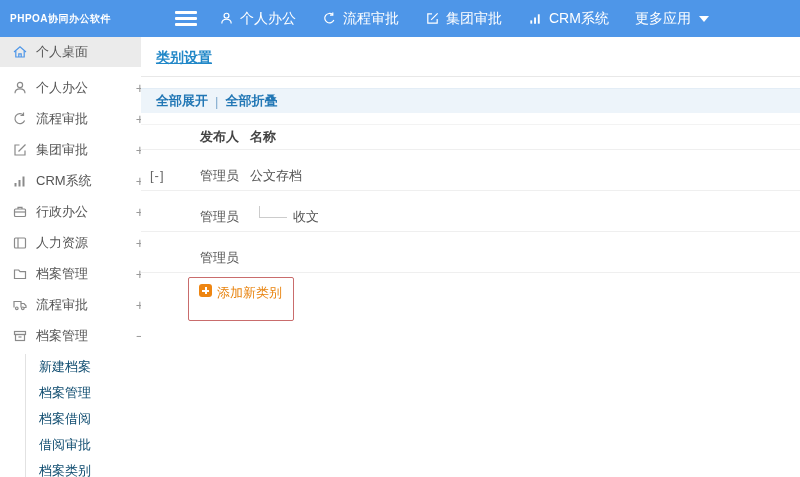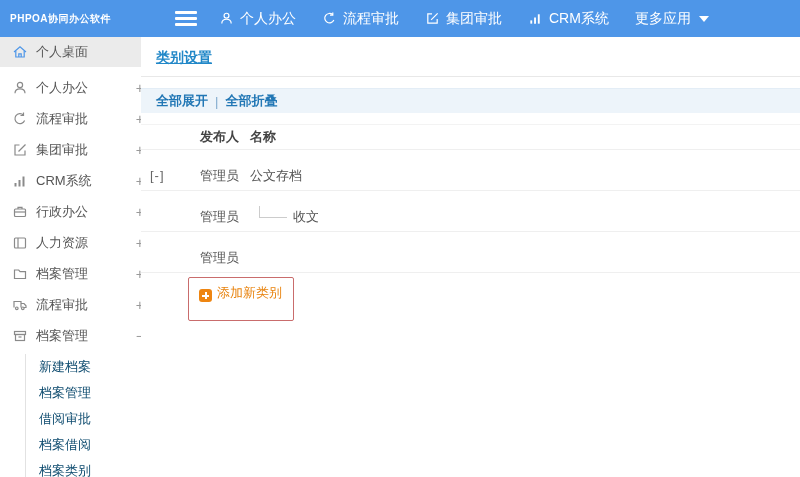--- a/index.html
+++ b/index.html
@@ -52,21 +52,21 @@
   .c1 { width:50px; flex:none; }
   .c2 { width:50px; flex:none; }
   .c3 { flex:1; display:flex; align-items:center; }
   .expander { color:#666; cursor:pointer; letter-spacing:1px; }
   .treeline { display:inline-block; width:28px; height:12px; margin:0 6px 0 9px;
               border-left:1px solid #ccc; border-bottom:1px solid #ccc;
               transform:translateY(-5px); }
 
   .annotation-box { margin:4px 0 0 47px; width:106px; height:44px;
                     border:1px solid #c96c6c; border-radius:2px; padding:6px 0 0 10px; }
-  .add-link { display:flex; align-items:flex-end; gap:5px; cursor:pointer;
+  .add-link { display:flex; align-items:flex-start; gap:5px; cursor:pointer;
               color:#e8820c; font-size:13px; white-space:nowrap; text-decoration:none; }
   .plus-badge { width:13px; height:13px; background:#ee8511; border-radius:3px; position:relative; flex:none; }
   .plus-badge::before, .plus-badge::after { content:""; position:absolute; background:#fff; }
   .plus-badge::before { left:3px; right:3px; top:6px; height:1.6px; }
   .plus-badge::after  { top:3px; bottom:3px; left:6px; width:1.6px; }
 </style>
 </head>
 <body>
 
 <div class="topbar">
@@ -235,22 +235,22 @@
           <path d="M6.5 9h3"></path>
       </svg>
     </span>
     <span class="slabel">档案管理</span>
     <span class="expand">−</span>
   </div>
 
   <div class="subnav">
     <div class="sub-item">新建档案</div>
     <div class="sub-item">档案管理</div>
+    <div class="sub-item">档案借阅</div>
     <div class="sub-item">借阅审批</div>
-    <div class="sub-item">档案借阅</div>
     <div class="sub-item">档案类别</div>
   </div>
 </div>
 
 <div class="main">
   <span class="page-title">类别设置</span>
   <div class="title-divider"></div>
 
   <div class="toolbar">
     <a>全部展开</a>

